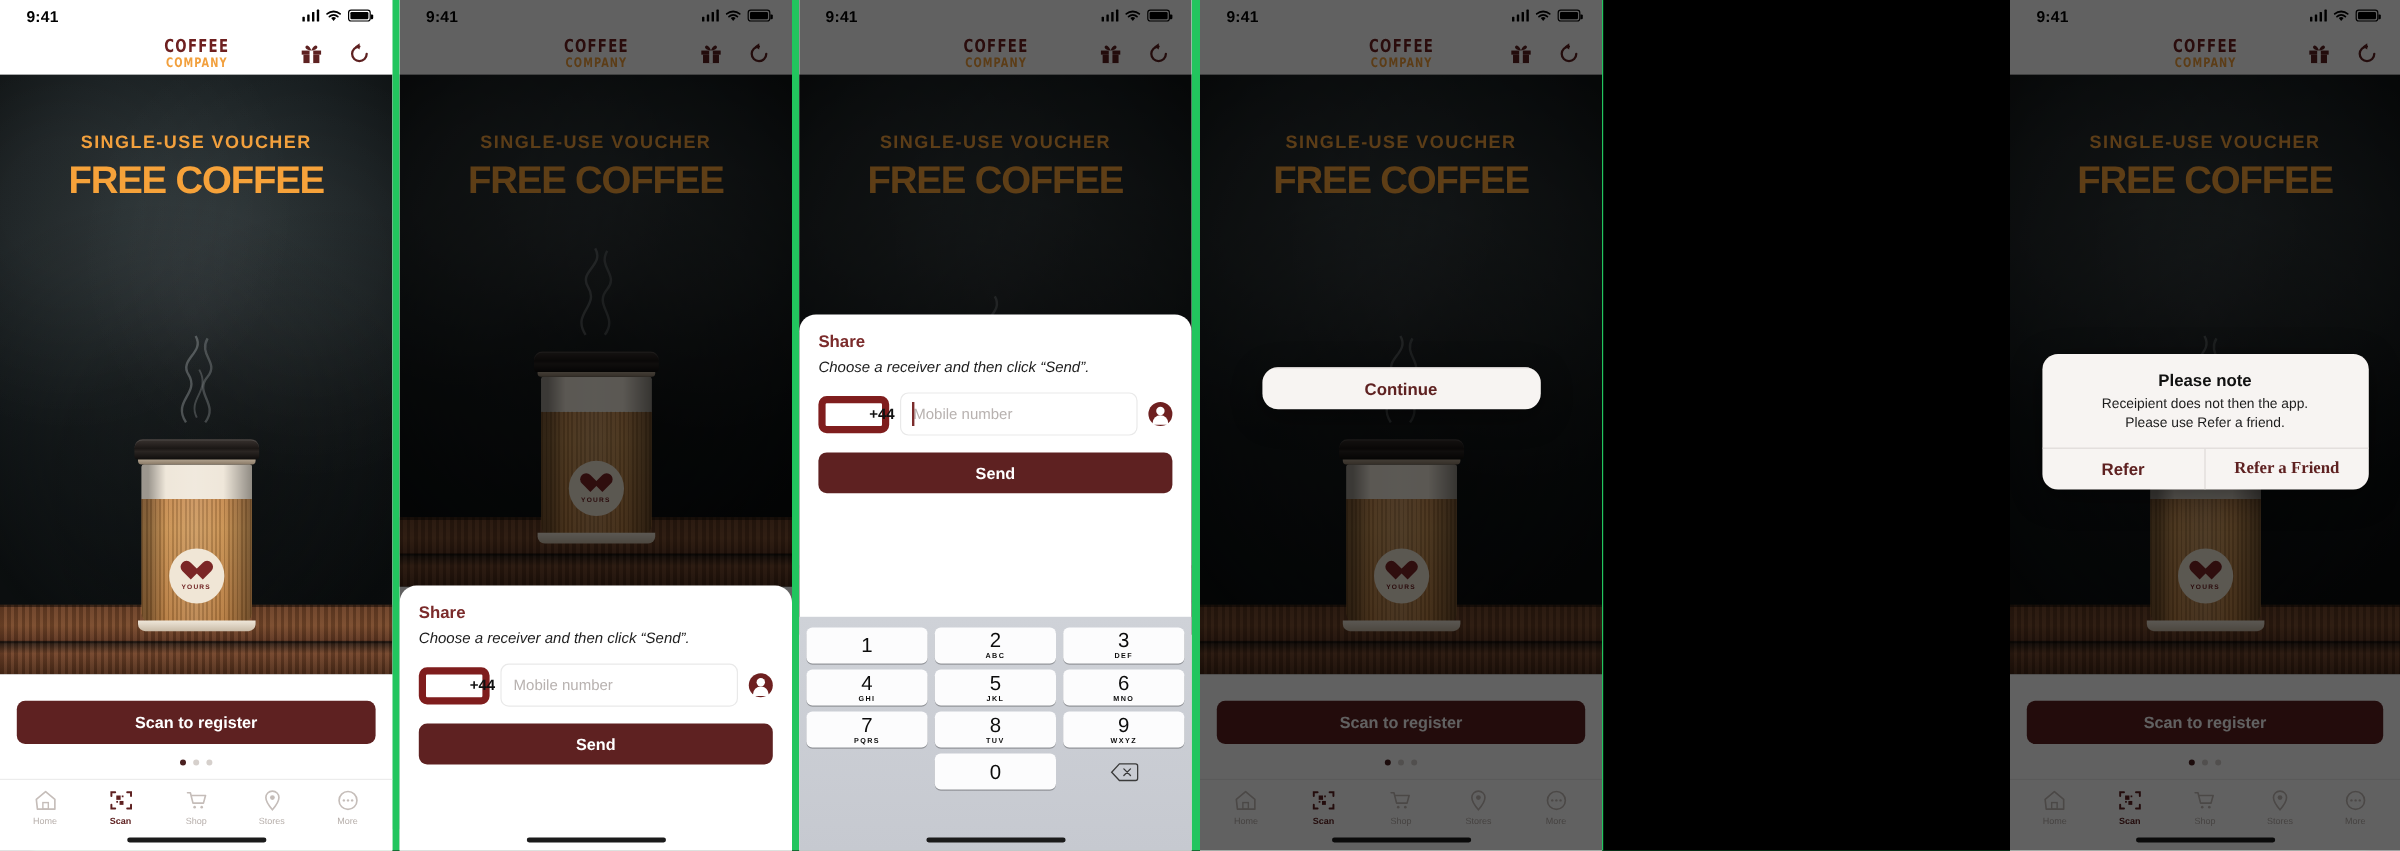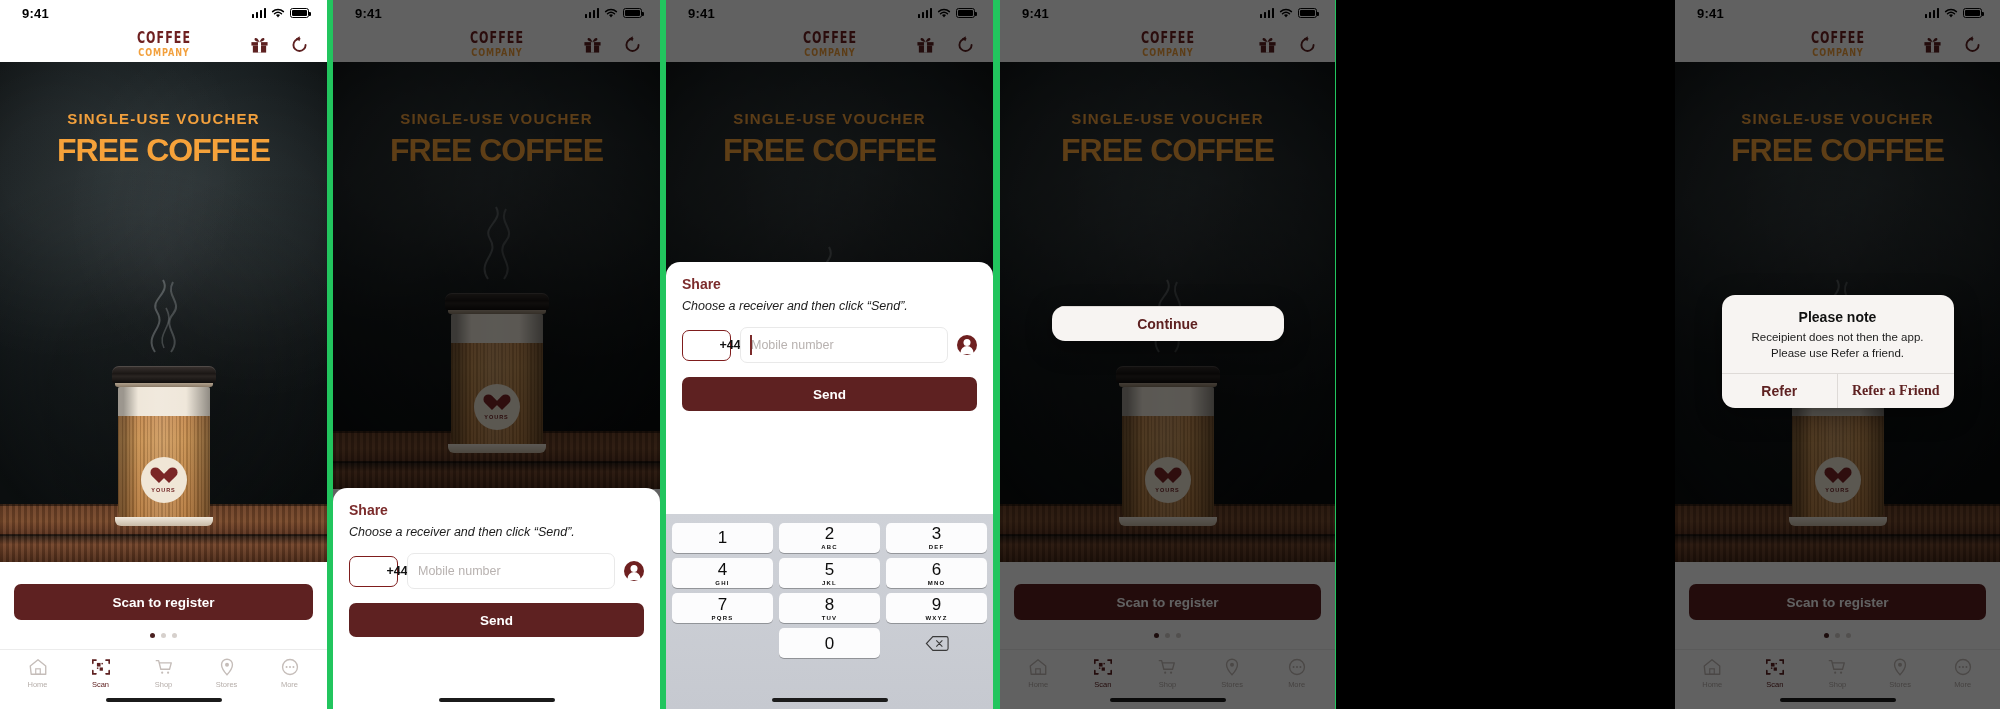--- a/index.html
+++ b/index.html
@@ -114,33 +114,33 @@
   .cta{
     margin:22px 14px 0; height:36px; border-radius:7px; background:#5E2121; color:#fff;
     display:flex; align-items:center; justify-content:center; font-size:13.5px; font-weight:bold;
   }
   .dots{ display:flex; gap:6px; justify-content:center; padding:13px 0 11px; }
   .dots span{ width:5px; height:5px; border-radius:50%; background:#d6d0cc; display:block;}
   .dots span.on{ background:#4a2020; }
   .tabbar{ border-top:1px solid #ececec; display:flex; padding:7px 6px 2px; }
   .tab{ flex:1; display:flex; flex-direction:column; align-items:center; gap:3px; }
   .tab .lbl{ font-size:7.5px; color:#b6aeaa; }
-  .tab.active .lbl{ color:#5E2121; font-weight:normal; }
+  .tab.active .lbl{ color:#5E2121; font-weight:bold; }
   .homeind{ height:18px; display:flex; align-items:center; justify-content:center; background:#fff;}
   .homeind i{ width:116px; height:4px; border-radius:3px; background:#1b1b1b; display:block;}
 
   
   .sheet{
     position:absolute; left:0; right:0; background:#fff; z-index:70;
     border-radius:14px 14px 0 0; padding:14px 16px 0;
   }
   .sheet h3{ font-size:14px; color:#7B2B2B; font-weight:bold; }
   .sheet p{ font-size:12.5px; color:#1c1c1c; margin-top:7px;font-style:italic; }
   .inrow{ display:flex; align-items:center; gap:9px; margin-top:14px; }
-  .cc{ width:44px; height:31px; border:1px solid #7f1d1d; border-radius:7px;
+  .cc{ width:44px; height:31px; border:6px solid #7f1d1d; border-radius:7px;
     display:flex; align-items:center; justify-content:center; font-size:12.5px; font-weight:bold; color:#111;padding-left:47px;}
   .mob{ flex:1; height:36px; border:1px solid #e9e9e9; border-radius:7px;
     display:flex; align-items:center; padding:0 10px; font-size:12.5px; color:#b8b2b0; position:relative;}
   .mob.focused::before{ content:""; position:absolute; left:9px; top:7px; bottom:7px; width:1.5px; background:#7B2B2B;}
   .contact{ width:20px; height:20px; border-radius:50%; background:#6e2020; position:relative; flex:0 0 20px;}
   .contact::before{ content:""; position:absolute; left:50%; top:4px; transform:translateX(-50%);
     width:7px; height:7px; border-radius:50%; background:#fff;}
   .contact::after{ content:""; position:absolute; left:50%; bottom:1.5px; transform:translateX(-50%);
     width:13px; height:8px; border-radius:7px 7px 0 0; background:#fff;}
   .sendbtn{ margin-top:14px; height:34px; border-radius:7px; background:#5E2121; color:#fff;
@@ -743,21 +743,21 @@
             </svg>
             <span class="lbl">More</span>
           </div>
         </div>
         <div class="homeind">
             <i></i>
           </div>
       </div>
     </div>
 
-    <div class="alert" style="top:295px; width:232px;">
+    <div class="alert" style="top:295px; width:272px;">
       <div class="abody">
         <div class="atitle">Please note</div>
         <div class="amsg">
           <span>Receipient does not then the app.</span><br>
           <span>Please use Refer a friend.</span>
         </div>
       </div>
       <div class="aactions">
         <div class="abtn">Refer</div>
         <div class="abtn">Refer a Friend</div>

